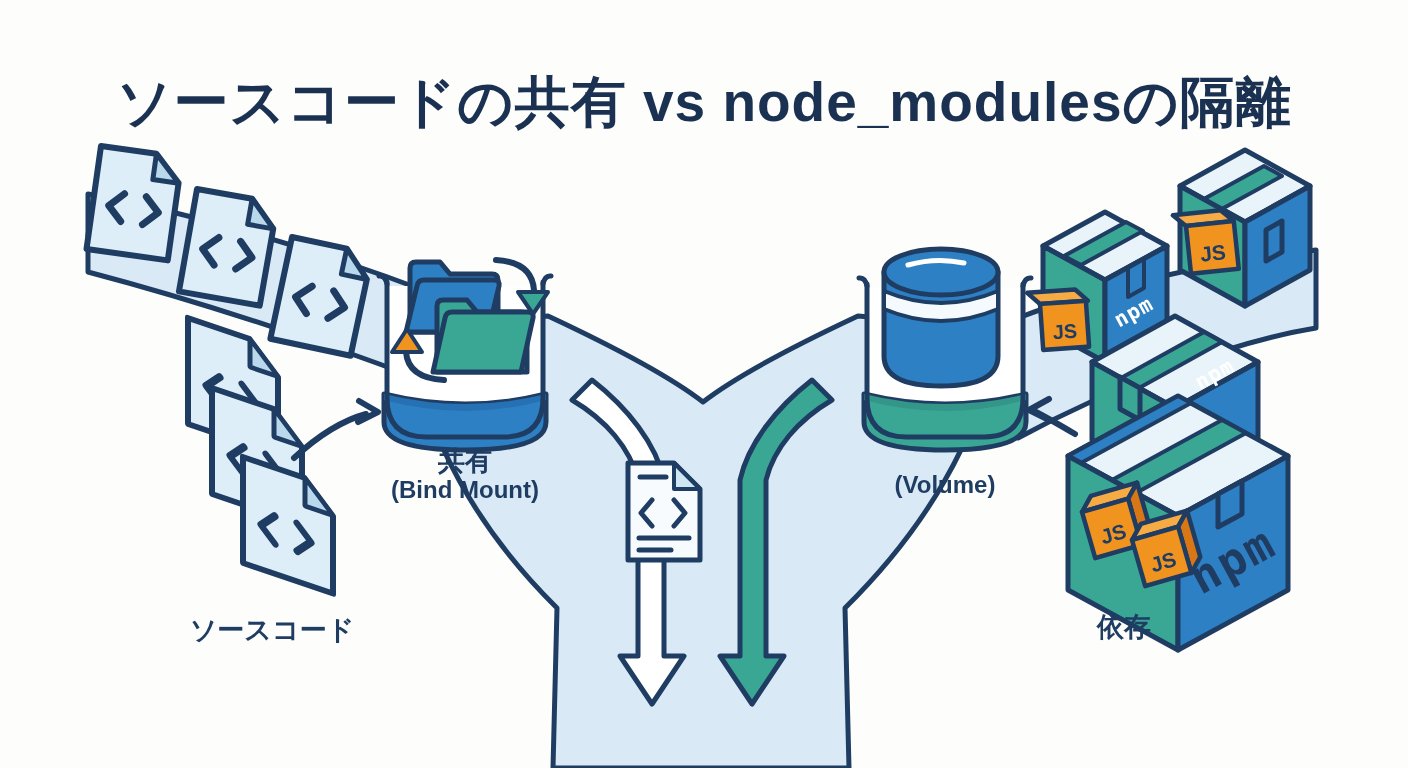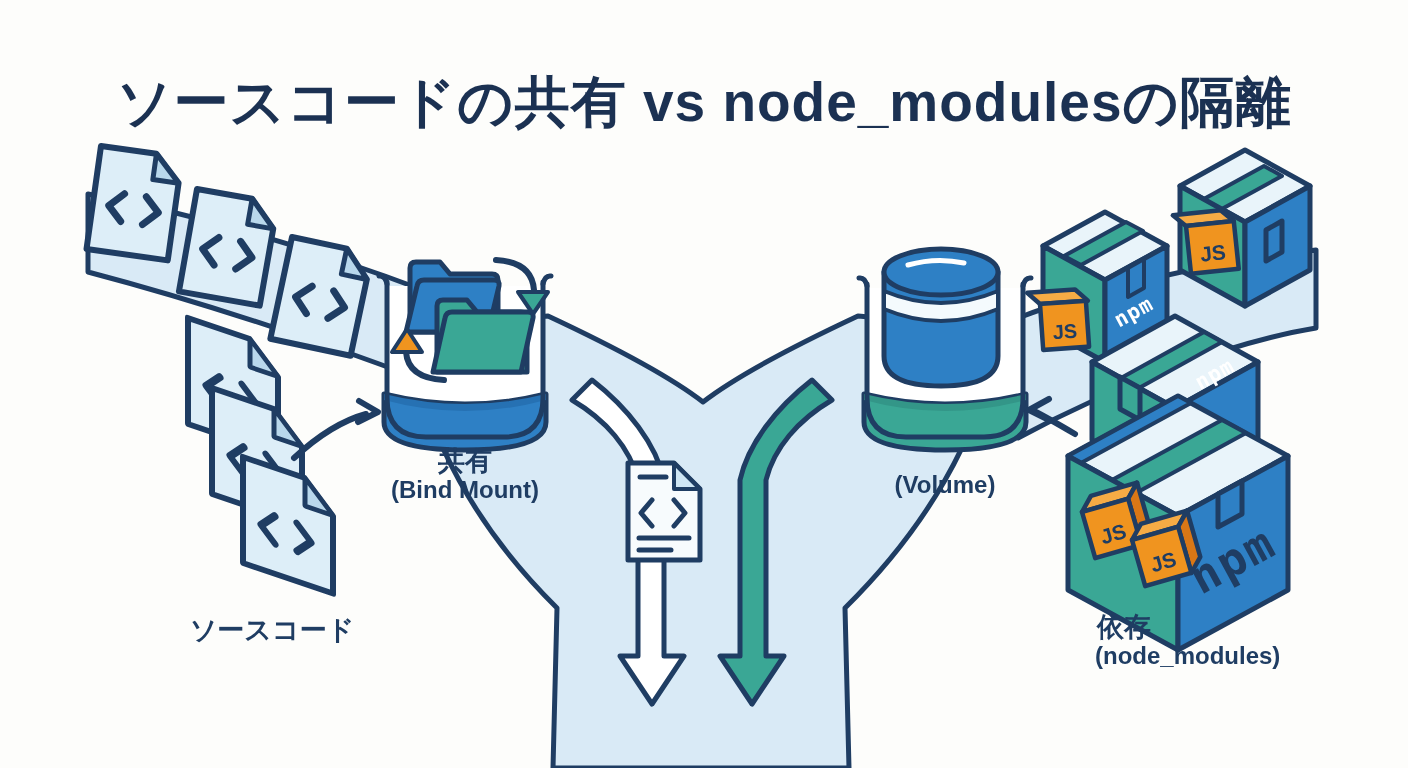--- a/index.html
+++ b/index.html
@@ -202,15 +202,14 @@
 <div class="title">ソースコードの共有 vs node_modulesの隔離</div>
 
 <div class="lbl ctr" style="left:172px;top:616px;width:200px;">ソースコード</div>
 
 <div class="lbl sub ctr" style="left:365px;top:477px;width:200px;">(Bind Mount)</div>
 <div class="lbl ctr" style="left:385px;top:447px;width:160px;">共有</div>
 
 <div class="lbl sub ctr" style="left:865px;top:472px;width:160px;">(Volume)</div>
 
 <div class="lbl" style="left:1097px;top:613px;text-align:right;">依存</div>
-<div class="lbl sub" style="left:1095px;top:643px;">(node_modules)</div>
 
 </div>
 
 </body></html>

